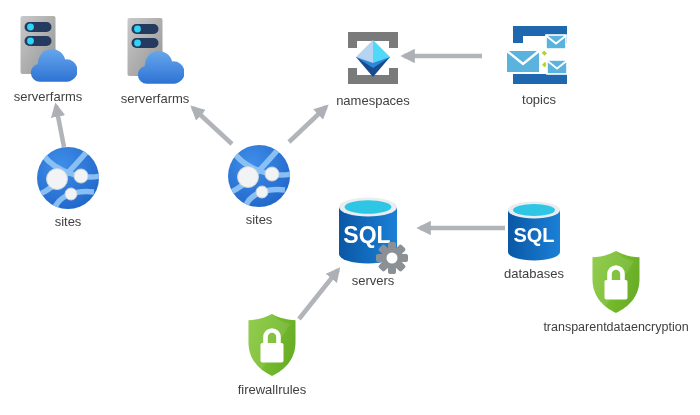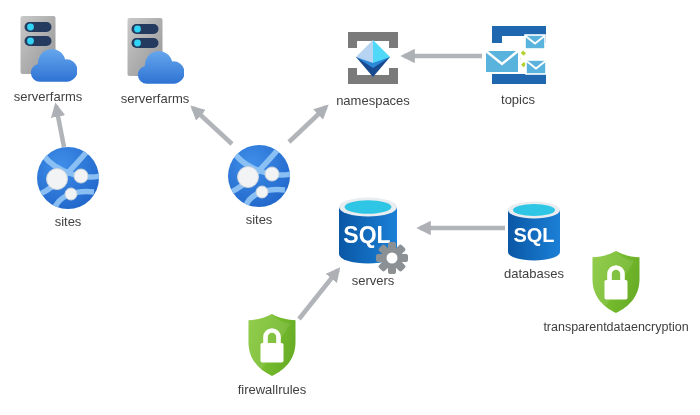--- a/index.html
+++ b/index.html
@@ -97,21 +97,21 @@
       <path d="M8.5 21 V9.5 H49.5 V21" fill="none" stroke="#7a7a7a" stroke-width="9"></path>
       <path d="M8.5 41 V52.5 H49.5 V41" fill="none" stroke="#7a7a7a" stroke-width="9"></path>
       <polygon points="12,30 46,30 29,50" fill="#174a8f"></polygon>
       <polygon points="12,30 46,30 29,41" fill="#2b87d8"></polygon>
       <polygon points="29,13 12,30 29,36" fill="#b6d3f1"></polygon>
       <polygon points="29,13 46,30 29,36" fill="#4fd8f7"></polygon>
     </svg>
     <div class="lbl">namespaces</div>
   </div>
 
-  <div class="node" style="left:470px;top:22px;width:96px">
+  <div class="node" style="left:491px;top:22px;width:96px">
     <svg width="68" height="66" viewBox="0 0 68 66">
       <path d="M13 21 V9 H57 V21" fill="none" stroke="#1f67ae" stroke-width="10"></path>
       <path d="M13 45 V57 H57 V45" fill="none" stroke="#1f67ae" stroke-width="10"></path>
       <polyline points="46,24 34,37 46,49" fill="none" stroke="#b4d333" stroke-width="4" stroke-dasharray="3.5 4.5" stroke-linecap="butt"></polyline>
       <g>
         <rect x="1" y="28" width="34" height="23" fill="#5ab3dc" stroke="#ffffff" stroke-width="2"></rect>
         <polyline points="2,29 18,42 34,29" fill="none" stroke="#ffffff" stroke-width="2.4"></polyline>
       </g>
       <g>
         <rect x="41" y="13" width="20" height="14" fill="#5ab3dc" stroke="#ffffff" stroke-width="1.6"></rect>

